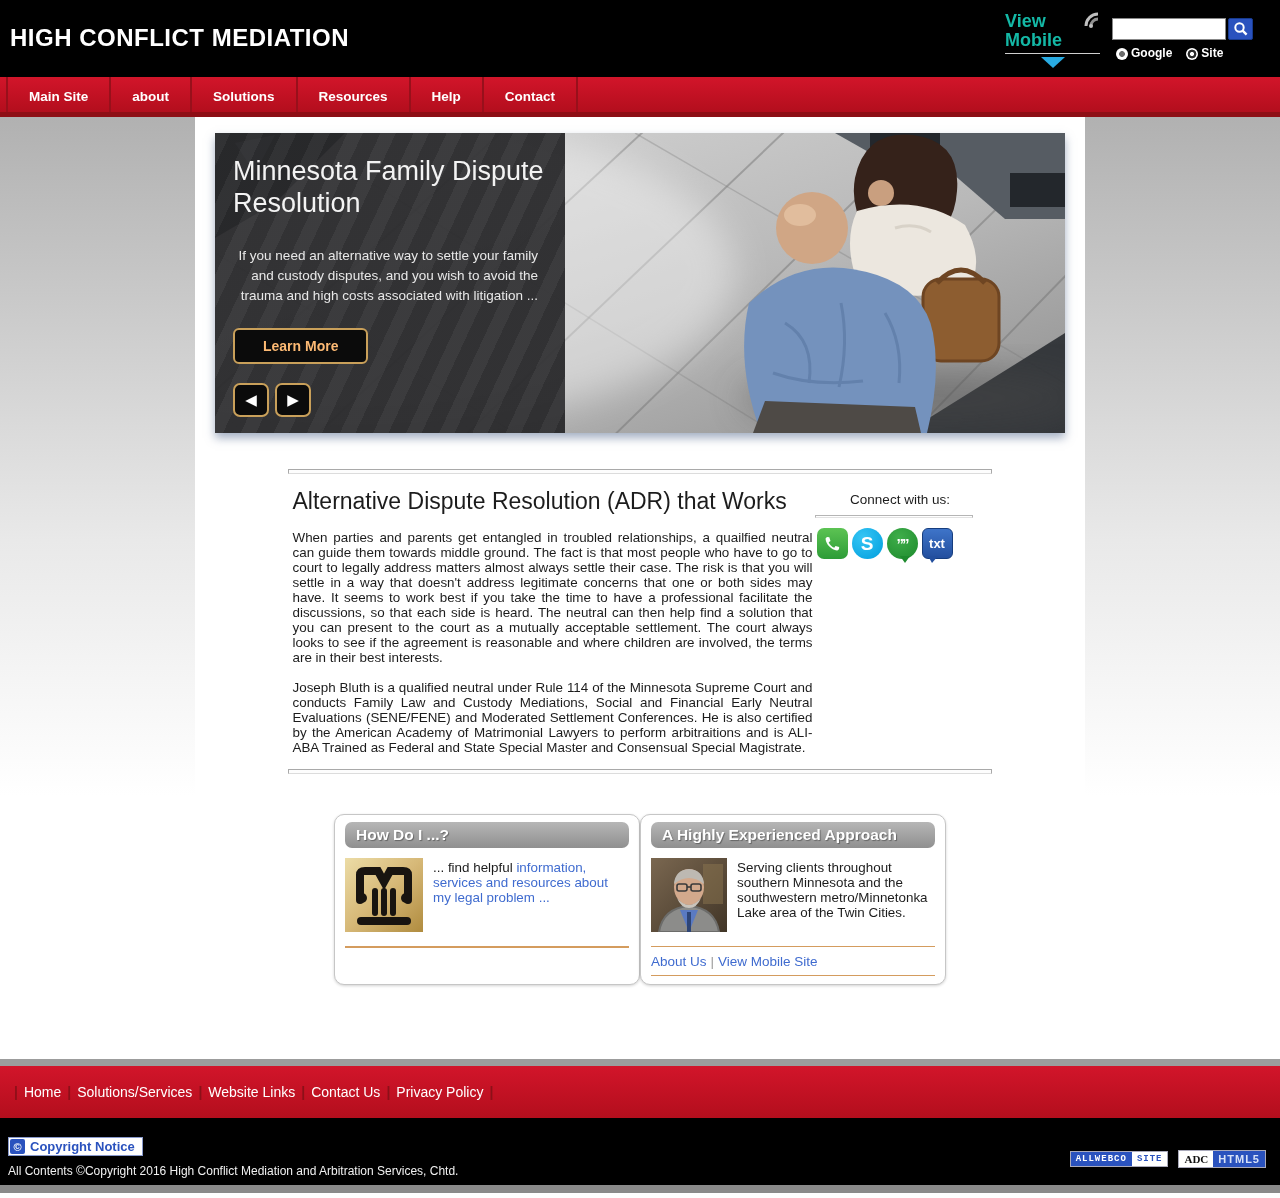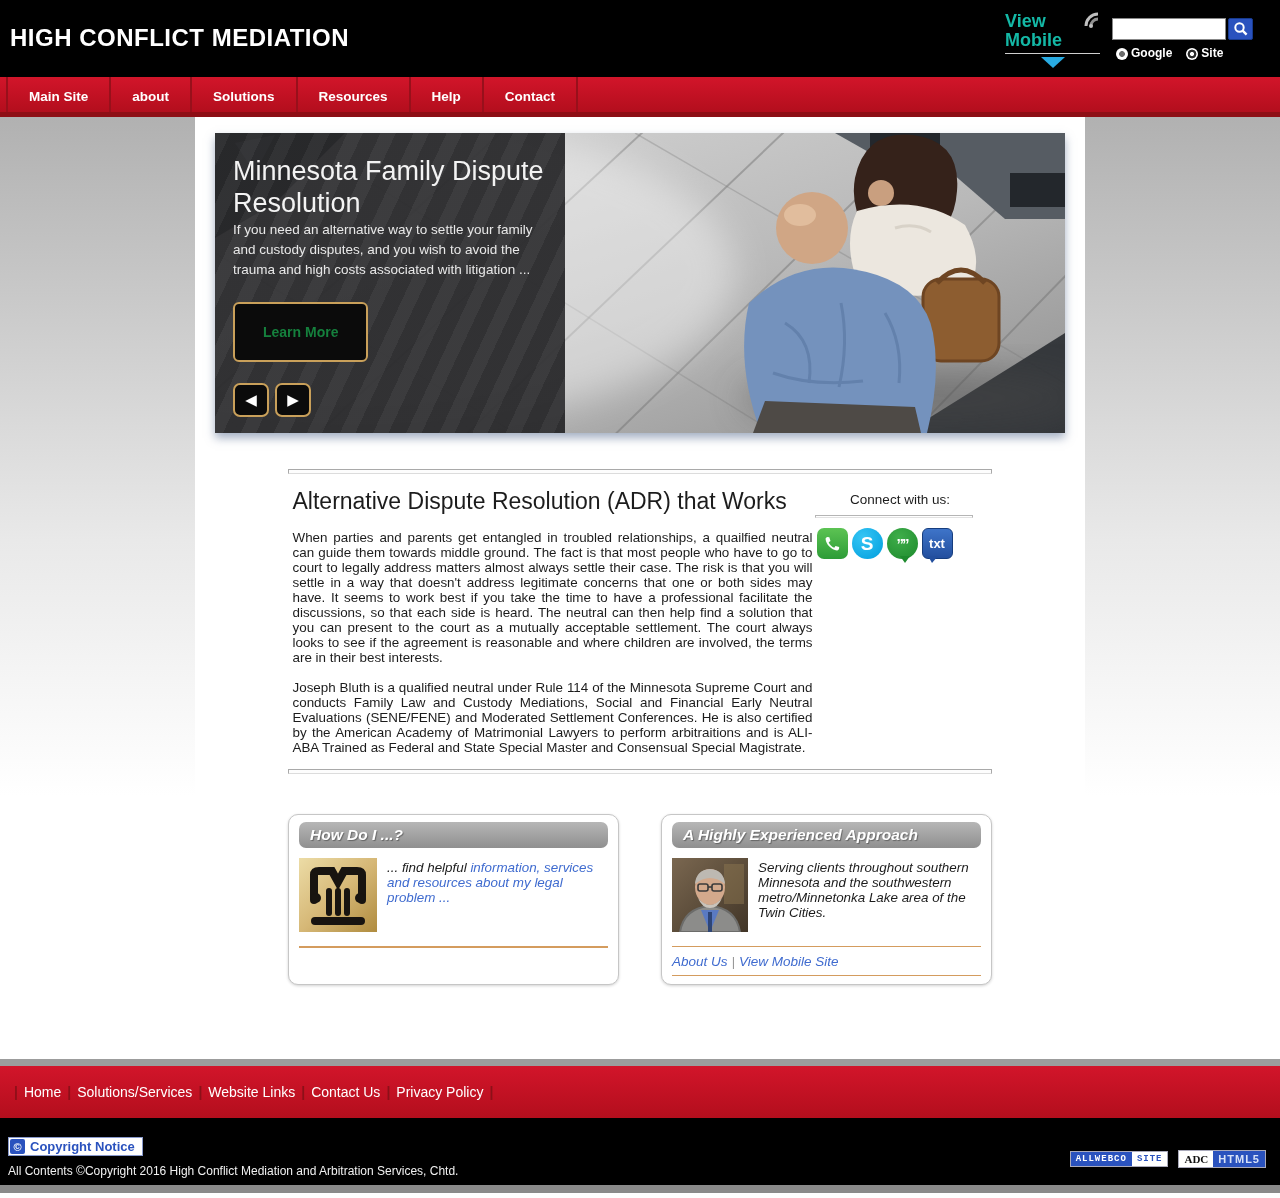--- a/index.html
+++ b/index.html
@@ -44,23 +44,23 @@
 
   
   .hero { position:relative; width:850px; height:300px; margin:0 auto; top:16px;
     box-shadow:0 5px 9px rgba(90,110,145,.55); overflow:hidden; background:#888; }
   .hero-photo { position:absolute; inset:0; }
   .hero-overlay { position:absolute; left:0; top:0; width:350px; height:100%;
     background:repeating-linear-gradient(115deg, rgba(70,70,72,.25) 0 14px, rgba(30,30,32,.25) 14px 30px),
       rgba(42,42,44,.92);
     padding:22px 20px 0 18px; color:#eee; }
   .hero-title { font-size:27px; font-weight:normal; line-height:1.2; color:#f3f3f3; }
-  .hero-text { font-size:13.5px; line-height:1.48; color:#e8e8e8; width:305px; }
-  .hero-btn { display:inline-block; margin-top:22px; background:#0b0b0b; color:#15803d; font-size:14px;
-    font-weight:bold; padding:20px 28px; border:2px solid #c9a05a; border-radius:6px; cursor:pointer; }
+  .hero-text { margin-top:26px; font-size:13.5px; line-height:1.48; color:#e8e8e8; width:305px;text-align:right; }
+  .hero-btn { display:inline-block; margin-top:22px; background:#0b0b0b; color:#fdba74; font-size:14px;
+    font-weight:bold; padding:8px 28px; border:2px solid #c9a05a; border-radius:6px; cursor:pointer; }
   .hero-arrows { position:absolute; left:18px; top:250px; display:flex; gap:6px; }
   .hero-arrow { width:36px; height:34px; background:#0b0b0b; border:2px solid #c9a05a; border-radius:7px;
     color:#fff; font-size:15px; display:flex; align-items:center; justify-content:center; cursor:pointer; }
 
   
   .content-inner { width:704px; margin:52px auto 0 auto; }
   .groove { height:5px; background:#fdfdfd; border:1px solid #a9a9a9; border-bottom-color:#dcdcdc; }
   .content-row { display:flex; justify-content:center; margin-top:8px; }
   .article { width:520px; }
   .article h2 { font-size:23px; font-weight:normal; color:#1c1c1c; margin:6px 0 4px 0; }
@@ -80,21 +80,21 @@
   .hangouts-bg { position:relative; background:radial-gradient(circle at 40% 30%,#3fae4a,#1d8a2d);
     border-radius:50%; color:#fff; font-size:15px; font-weight:bold; letter-spacing:-2px; }
   .hangouts-bg::after { content:""; position:absolute; bottom:-4px; left:13px; border-left:5px solid transparent;
     border-right:5px solid transparent; border-top:7px solid #1d8a2d; }
   .txt-bg { position:relative; background:linear-gradient(#3e74c9,#234f9e); border:1px solid #16ole;
     border:1px solid #163d7e; border-radius:6px; color:#fff; font-size:13px; font-weight:bold; }
   .txt-bg::after { content:""; position:absolute; bottom:-5px; left:5px; border-left:4px solid transparent;
     border-right:6px solid transparent; border-top:7px solid #234f9e; }
 
   
-  .boxes-row { width:704px; margin:40px auto 0 auto; display:flex; justify-content:space-between;font-style:italic; }
+  .boxes-row { width:612px; margin:40px auto 0 auto; display:flex; justify-content:space-between; }
   .info-box { width:331px; background:#fff; border:1px solid #c6c6c6; border-radius:10px;
     box-shadow:0 1px 3px rgba(0,0,0,.18); padding:7px 10px 4px 10px; }
   .box-header { background:linear-gradient(#b6b6b6,#8f8f8f); border-radius:7px; padding:4px 11px;
     color:#fff; font-size:15.5px; font-weight:bold; text-shadow:1px 1px 1px rgba(0,0,0,.35); }
   .box-body { display:flex; gap:10px; margin-top:10px; min-height:78px; }
   .box-img { flex:0 0 auto; }
   .box-text { font-size:13.4px; line-height:15px; color:#1c1c1c; padding-top:2px; }
   .inline-link, .box-link { color:#3f6bcf; text-decoration:none; cursor:pointer; }
   .tan-rule { border:0; border-top:1px solid #d49c5e; margin-top:10px; }
   .box-links { padding:7px 0 6px 0; font-size:13.5px; }

